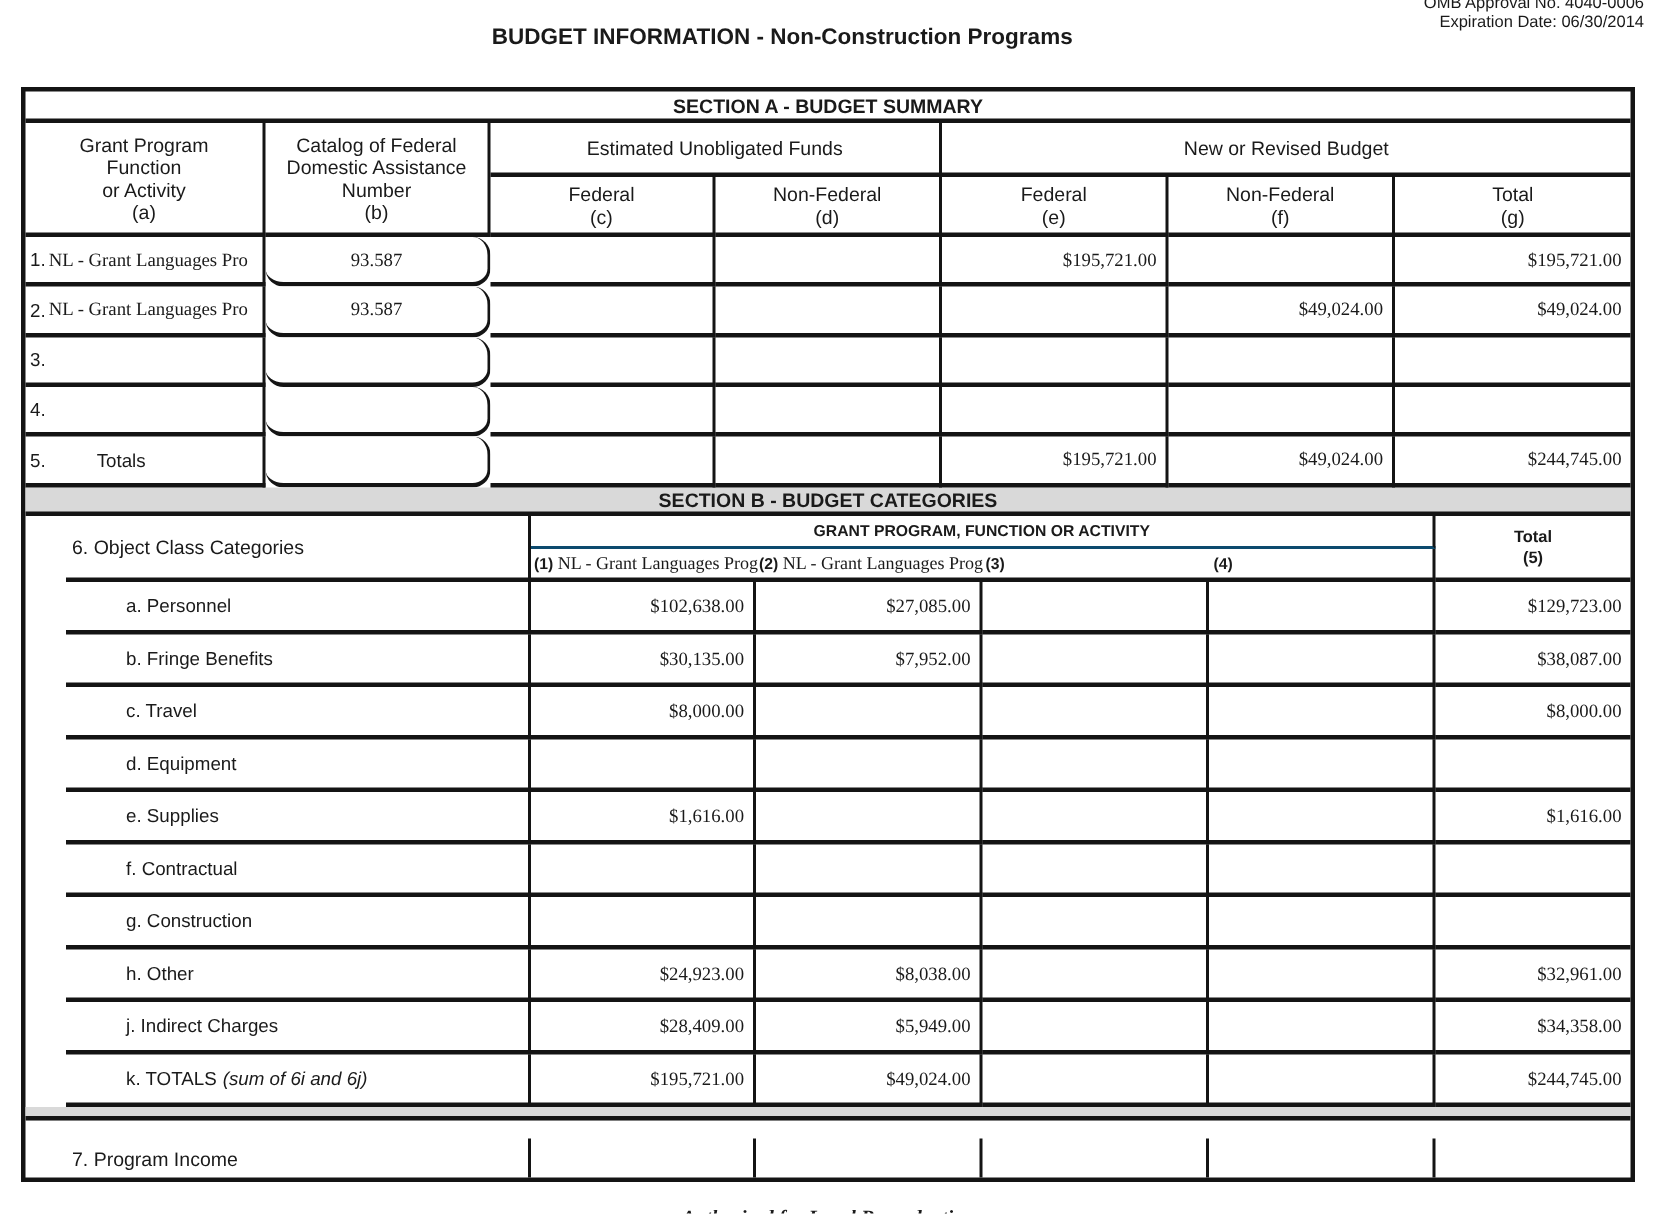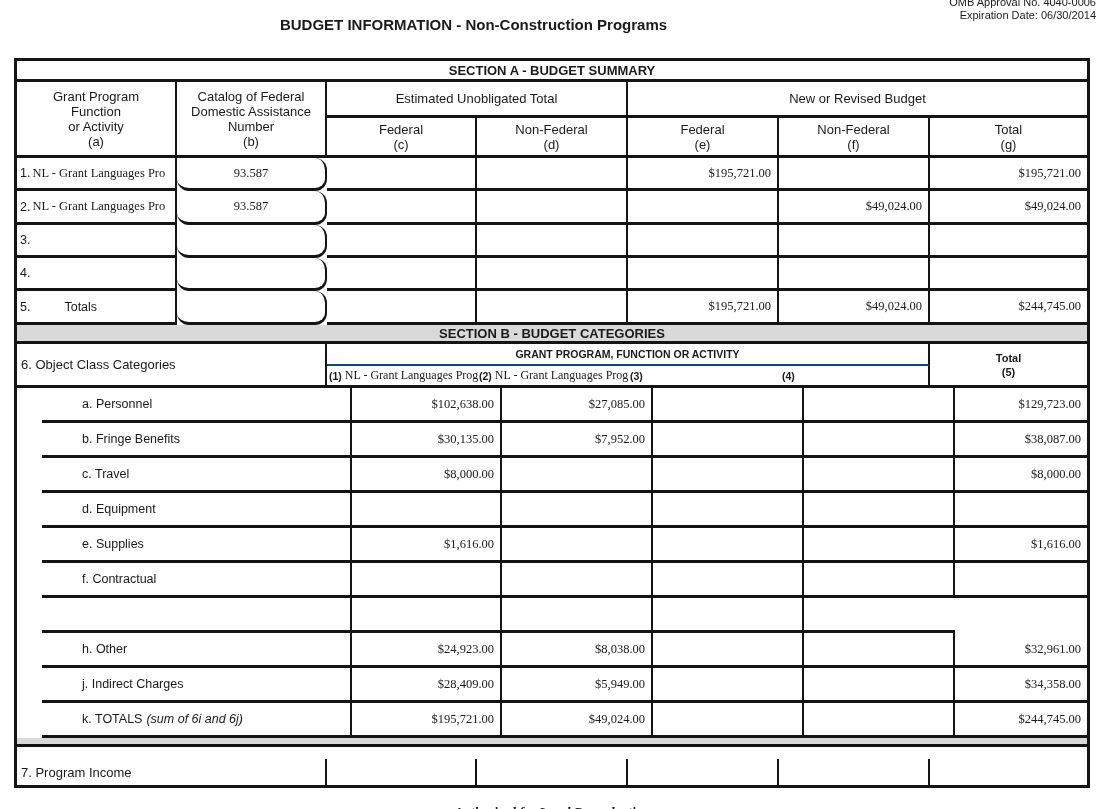--- a/index.html
+++ b/index.html
@@ -5,26 +5,26 @@
   html,body{margin:0;padding:0;}
   body{
     width:1104px;height:809px;position:relative;overflow:hidden;
     background:#ffffff;color:#1a1a1a;
     font-family:"Liberation Sans",sans-serif;
   }
   
   .omb{position:absolute;top:-4px;right:8px;text-align:right;
        font-size:11px;line-height:13px;}
   .page-title{position:absolute;top:16px;left:0;width:947px;text-align:center;
-       font-size:15px;font-weight:bold;}
+       font-size:15px;font-weight:bold;padding-left:48px;}
   
   .budget-table{position:absolute;left:14px;top:58px;width:1076px;
        border:3px solid #141414;box-sizing:border-box;background:#fff;}
   .grid{display:grid;grid-template-columns:160px 150px 150px 151px 151px 151px 1fr;}
-  .gridb{display:grid;grid-template-columns:310px 150px 151px 151px 151px 1fr;}
+  .gridb{display:grid;grid-template-columns:310px 150px 151px 151px 151px 1fr;padding-left:27px;}
   .cell{box-sizing:border-box;border-right:2px solid #141414;
         display:flex;align-items:center;overflow:hidden;}
   .cell.last{border-right:none;}
   .bb3{border-bottom:3px solid #141414;}
   .bb2{border-bottom:2px solid #0c4a6e;}
   
   .bar{height:18px;display:flex;align-items:center;justify-content:center;
        font-size:13px;font-weight:bold;}
   .graybar{background:#d9d9d9;}
   .hdr{font-size:13px;line-height:15px;text-align:center;justify-content:center;
@@ -46,21 +46,21 @@
   .subwrap{position:relative;}
   .sublab{position:absolute;top:0;height:100%;display:flex;align-items:center;
           white-space:nowrap;}
   .subpre{font-size:10.5px;font-weight:bold;}
   .subname{font-family:"Liberation Serif",serif;font-size:12px;margin-left:3px;text-align:right;}
   .divider{height:6px;background:#d9d9d9;border-bottom:3px solid #141414;}
   .footer-cut{position:absolute;top:804px;left:14px;width:1076px;text-align:center;
        font-family:"Liberation Serif",serif;font-style:italic;font-weight:bold;
        font-size:13.5px;}
   .rA{height:33px;} .rA2{height:34px;}
-  .rB{height:35px;margin-left:25px;}
+  .rB{height:35px;}
 </style>
 </head>
 <body>
 
 <div class="omb">
   <div>OMB Approval No. 4040-0006</div>
   <div>Expiration Date: 06/30/2014</div>
 </div>
 <div class="page-title">BUDGET INFORMATION - Non-Construction Programs</div>
 
@@ -70,21 +70,21 @@
 
   <div class="grid" style="grid-template-rows:36px 40px;border-radius:16px;">
     <div class="cell hdr bb3" style="grid-row:1/3;grid-column:1;">Grant Program
 Function
 or Activity
 (a)</div>
     <div class="cell hdr bb3" style="grid-row:1/3;grid-column:2;">Catalog of Federal
 Domestic Assistance
 Number
 (b)</div>
-    <div class="cell hdr bb3" style="grid-row:1;grid-column:3/5;">Estimated Unobligated Total</div>
+    <div class="cell hdr bb3" style="grid-row:1;grid-column:3/5;">Estimated Unobligated Funds</div>
     <div class="cell hdr bb3 last" style="grid-row:1;grid-column:5/8;">New or Revised Budget</div>
     <div class="cell hdr bb3" style="grid-row:2;grid-column:3;">Federal
 (c)</div>
     <div class="cell hdr bb3" style="grid-row:2;grid-column:4;">Non-Federal
 (d)</div>
     <div class="cell hdr bb3" style="grid-row:2;grid-column:5;">Federal
 (e)</div>
     <div class="cell hdr bb3" style="grid-row:2;grid-column:6;">Non-Federal
 (f)</div>
     <div class="cell hdr bb3 last" style="grid-row:2;grid-column:7;">Total
@@ -239,20 +239,24 @@
         <span>f. Contractual</span>
         <span class="ital"></span>
       </div>
     <div class="cell bb3 money"></div>
     <div class="cell bb3 money"></div>
     <div class="cell bb3 money"></div>
     <div class="cell bb3 money"></div>
     <div class="cell bb3 money last"></div>
   </div>
   <div class="gridb rB">
+    <div class="cell bb3 oclabel">
+        <span>g. Construction</span>
+        <span class="ital"></span>
+      </div>
     <div class="cell bb3 money"></div>
     <div class="cell bb3 money"></div>
     <div class="cell bb3 money"></div>
     <div class="cell bb3 money"></div>
     <div class="cell bb3 money last"></div>
   </div>
   <div class="gridb rB">
     <div class="cell bb3 oclabel">
         <span>h. Other</span>
         <span class="ital"></span>

